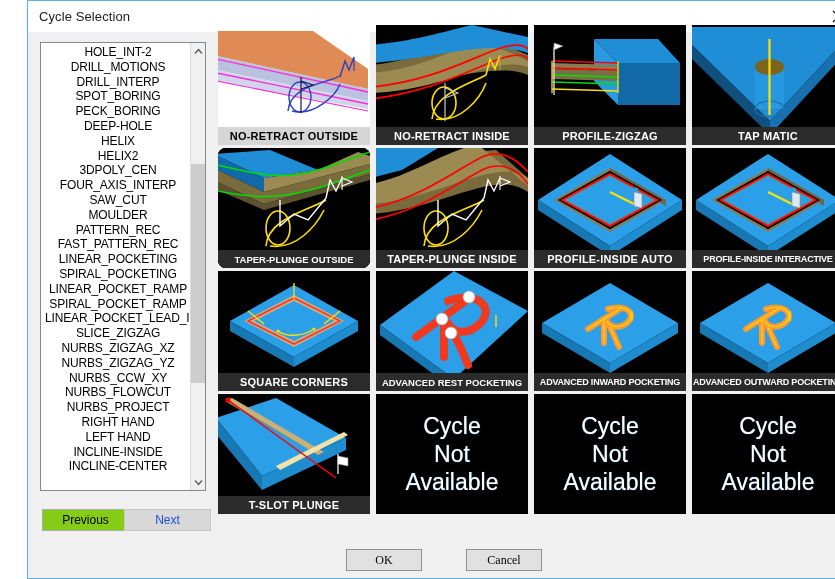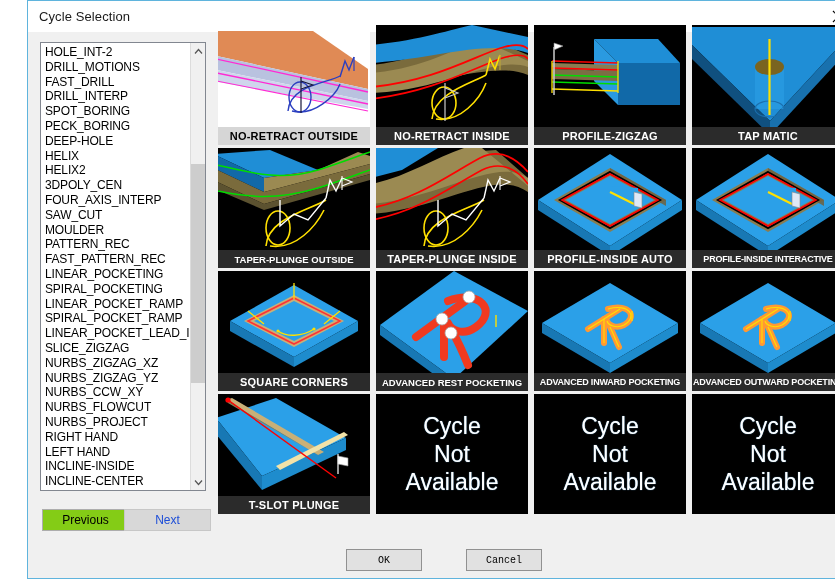--- a/index.html
+++ b/index.html
@@ -43,20 +43,21 @@
     position: absolute; left: 12px; top: 41px;
     width: 166px; height: 449px;
     background: #ffffff;
     border: 1px solid #828790;
     overflow: hidden;
   }
   #list-items {
     position: absolute; left: 0; top: 0;
     width: 150px; height: 100%;
     padding: 2px 0 0 3px;
+    text-align: center;
   }
   .list-item {
     height: 14.8px; line-height: 14.8px;
     font-size: 12px; color: #000000;
     white-space: nowrap;
     padding-left: 1px;
     letter-spacing: -0.15px;
   }
   
   #scrollbar {
@@ -143,27 +144,27 @@
     align-items: center; justify-content: center;
     color: #ffffff; font-size: 23px; line-height: 28px;
     text-align: center; font-weight: normal;
     text-shadow: 0 0 1px rgba(120,200,255,0.9);
   }
 
   
   .dlgbtn {
     position: absolute;
     width: 76px; height: 22px;
-    font-size: 10px;
+    font-size: 12px;
     border: 1px solid #919191;
     background: #e1e1e1;
     color: #000000;
     display: flex; align-items: center; justify-content: center;
     cursor: pointer;
-    font-family: Liberation Mono, monospace;
+    font-family: Liberation Serif, serif;
   }
   #ok-btn { left: 318px; top: 548px; }
   #cancel-btn { left: 438px; top: 548px; }
 
   
   svg.art { position:absolute; left:0; top:0; width:152px; height:120px; display:block; }
 </style>
 </head>
 <body>
 
@@ -176,21 +177,20 @@
         <line x1="1" y1="1" x2="12" y2="12" stroke="#000" stroke-width="1.2"></line>
         <line x1="12" y1="1" x2="1" y2="12" stroke="#000" stroke-width="1.2"></line>
       </svg>
     </div>
   </div>
 
   <div id="listbox">
     <div id="list-items">
         <div class="list-item">HOLE_INT-2</div>
         <div class="list-item">DRILL_MOTIONS</div>
-        <div class="list-item">FAST_DRILL</div>
         <div class="list-item">DRILL_INTERP</div>
         <div class="list-item">SPOT_BORING</div>
         <div class="list-item">PECK_BORING</div>
         <div class="list-item">DEEP-HOLE</div>
         <div class="list-item">HELIX</div>
         <div class="list-item">HELIX2</div>
         <div class="list-item">3DPOLY_CEN</div>
         <div class="list-item">FOUR_AXIS_INTERP</div>
         <div class="list-item">SAW_CUT</div>
         <div class="list-item">MOULDER</div>
@@ -307,21 +307,21 @@
       <g>
         <rect x="63" y="42" width="29" height="42" fill="#2ba0e8" opacity="0.55"></rect>
         <ellipse cx="77.5" cy="42" rx="14.5" ry="8" fill="#7a6420"></ellipse>
         <ellipse cx="77.5" cy="84" rx="14.5" ry="8" fill="none" stroke="#1b6fae" stroke-width="1.1"></ellipse>
       </g>
       <line x1="77.5" y1="14" x2="77.5" y2="90" stroke="#ffe000" stroke-width="2.2"></line>
     </svg>
         </div>
         <div class="caption">TAP MATIC</div>
       </div>
-      <div class="cell" style="left: 0px; top: 123px;">
+      <div class="cell" style="left: 0px; top: 123px; border-radius: 8px;">
         <div class="thumb-img">
           <svg class="art" viewBox="0 0 152 120">
       <rect width="152" height="120" fill="#000000"></rect>
       <polygon points="-5,6 52,2 100,22 46,30" fill="#1f8ed6"></polygon>
       <polygon points="-5,6 46,30 46,44 -5,20" fill="#1169a8"></polygon>
       <polygon points="46,30 100,22 140,4 152,8 152,16 46,44" fill="#9b8a52"></polygon>
       <polygon points="-5,20 46,44 152,16 152,26 46,56 -5,32" fill="#7a6b3c"></polygon>
       <polygon points="-5,32 46,56 152,26 152,32 46,62 -5,40" fill="#5c5230"></polygon>
       <path d="M-5,16 C 30,24 60,34 100,22 C 125,14 145,6 152,4" fill="none" stroke="#00dd00" stroke-width="1.5"></path>
       <path d="M-5,42 C 30,50 60,52 100,40 C 125,32 145,24 152,22" fill="none" stroke="#00dd00" stroke-width="1.5"></path>

